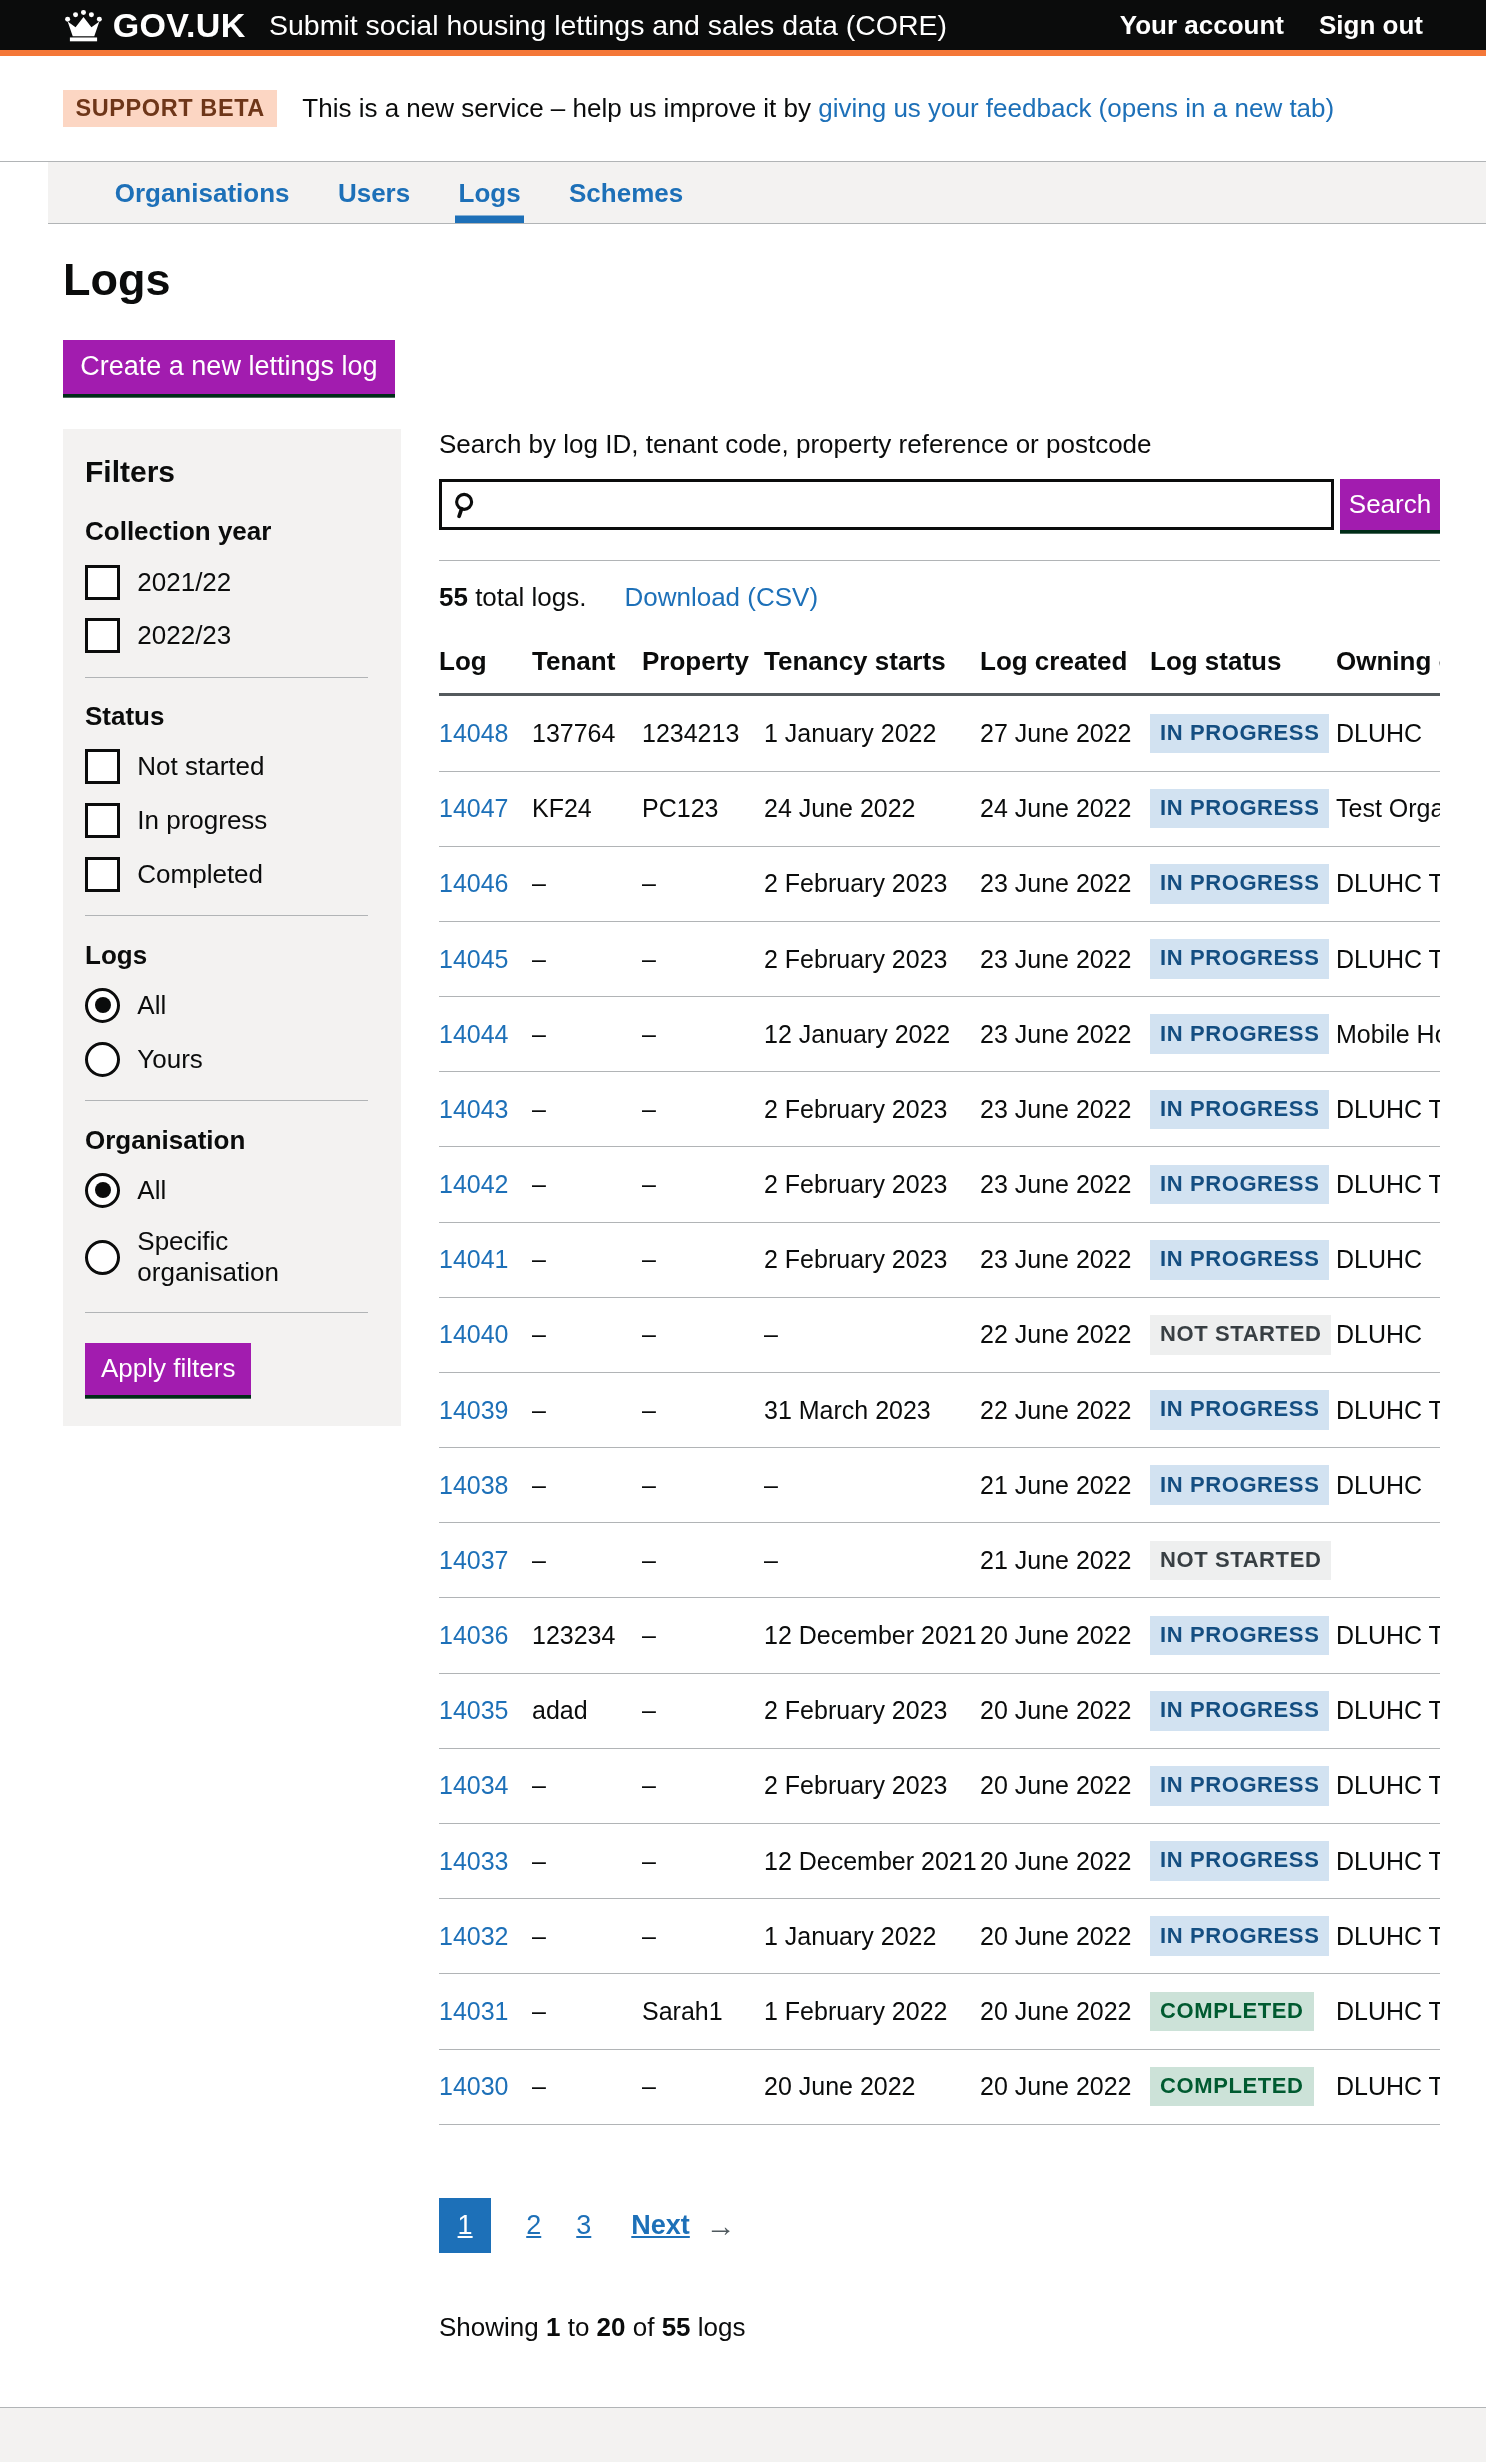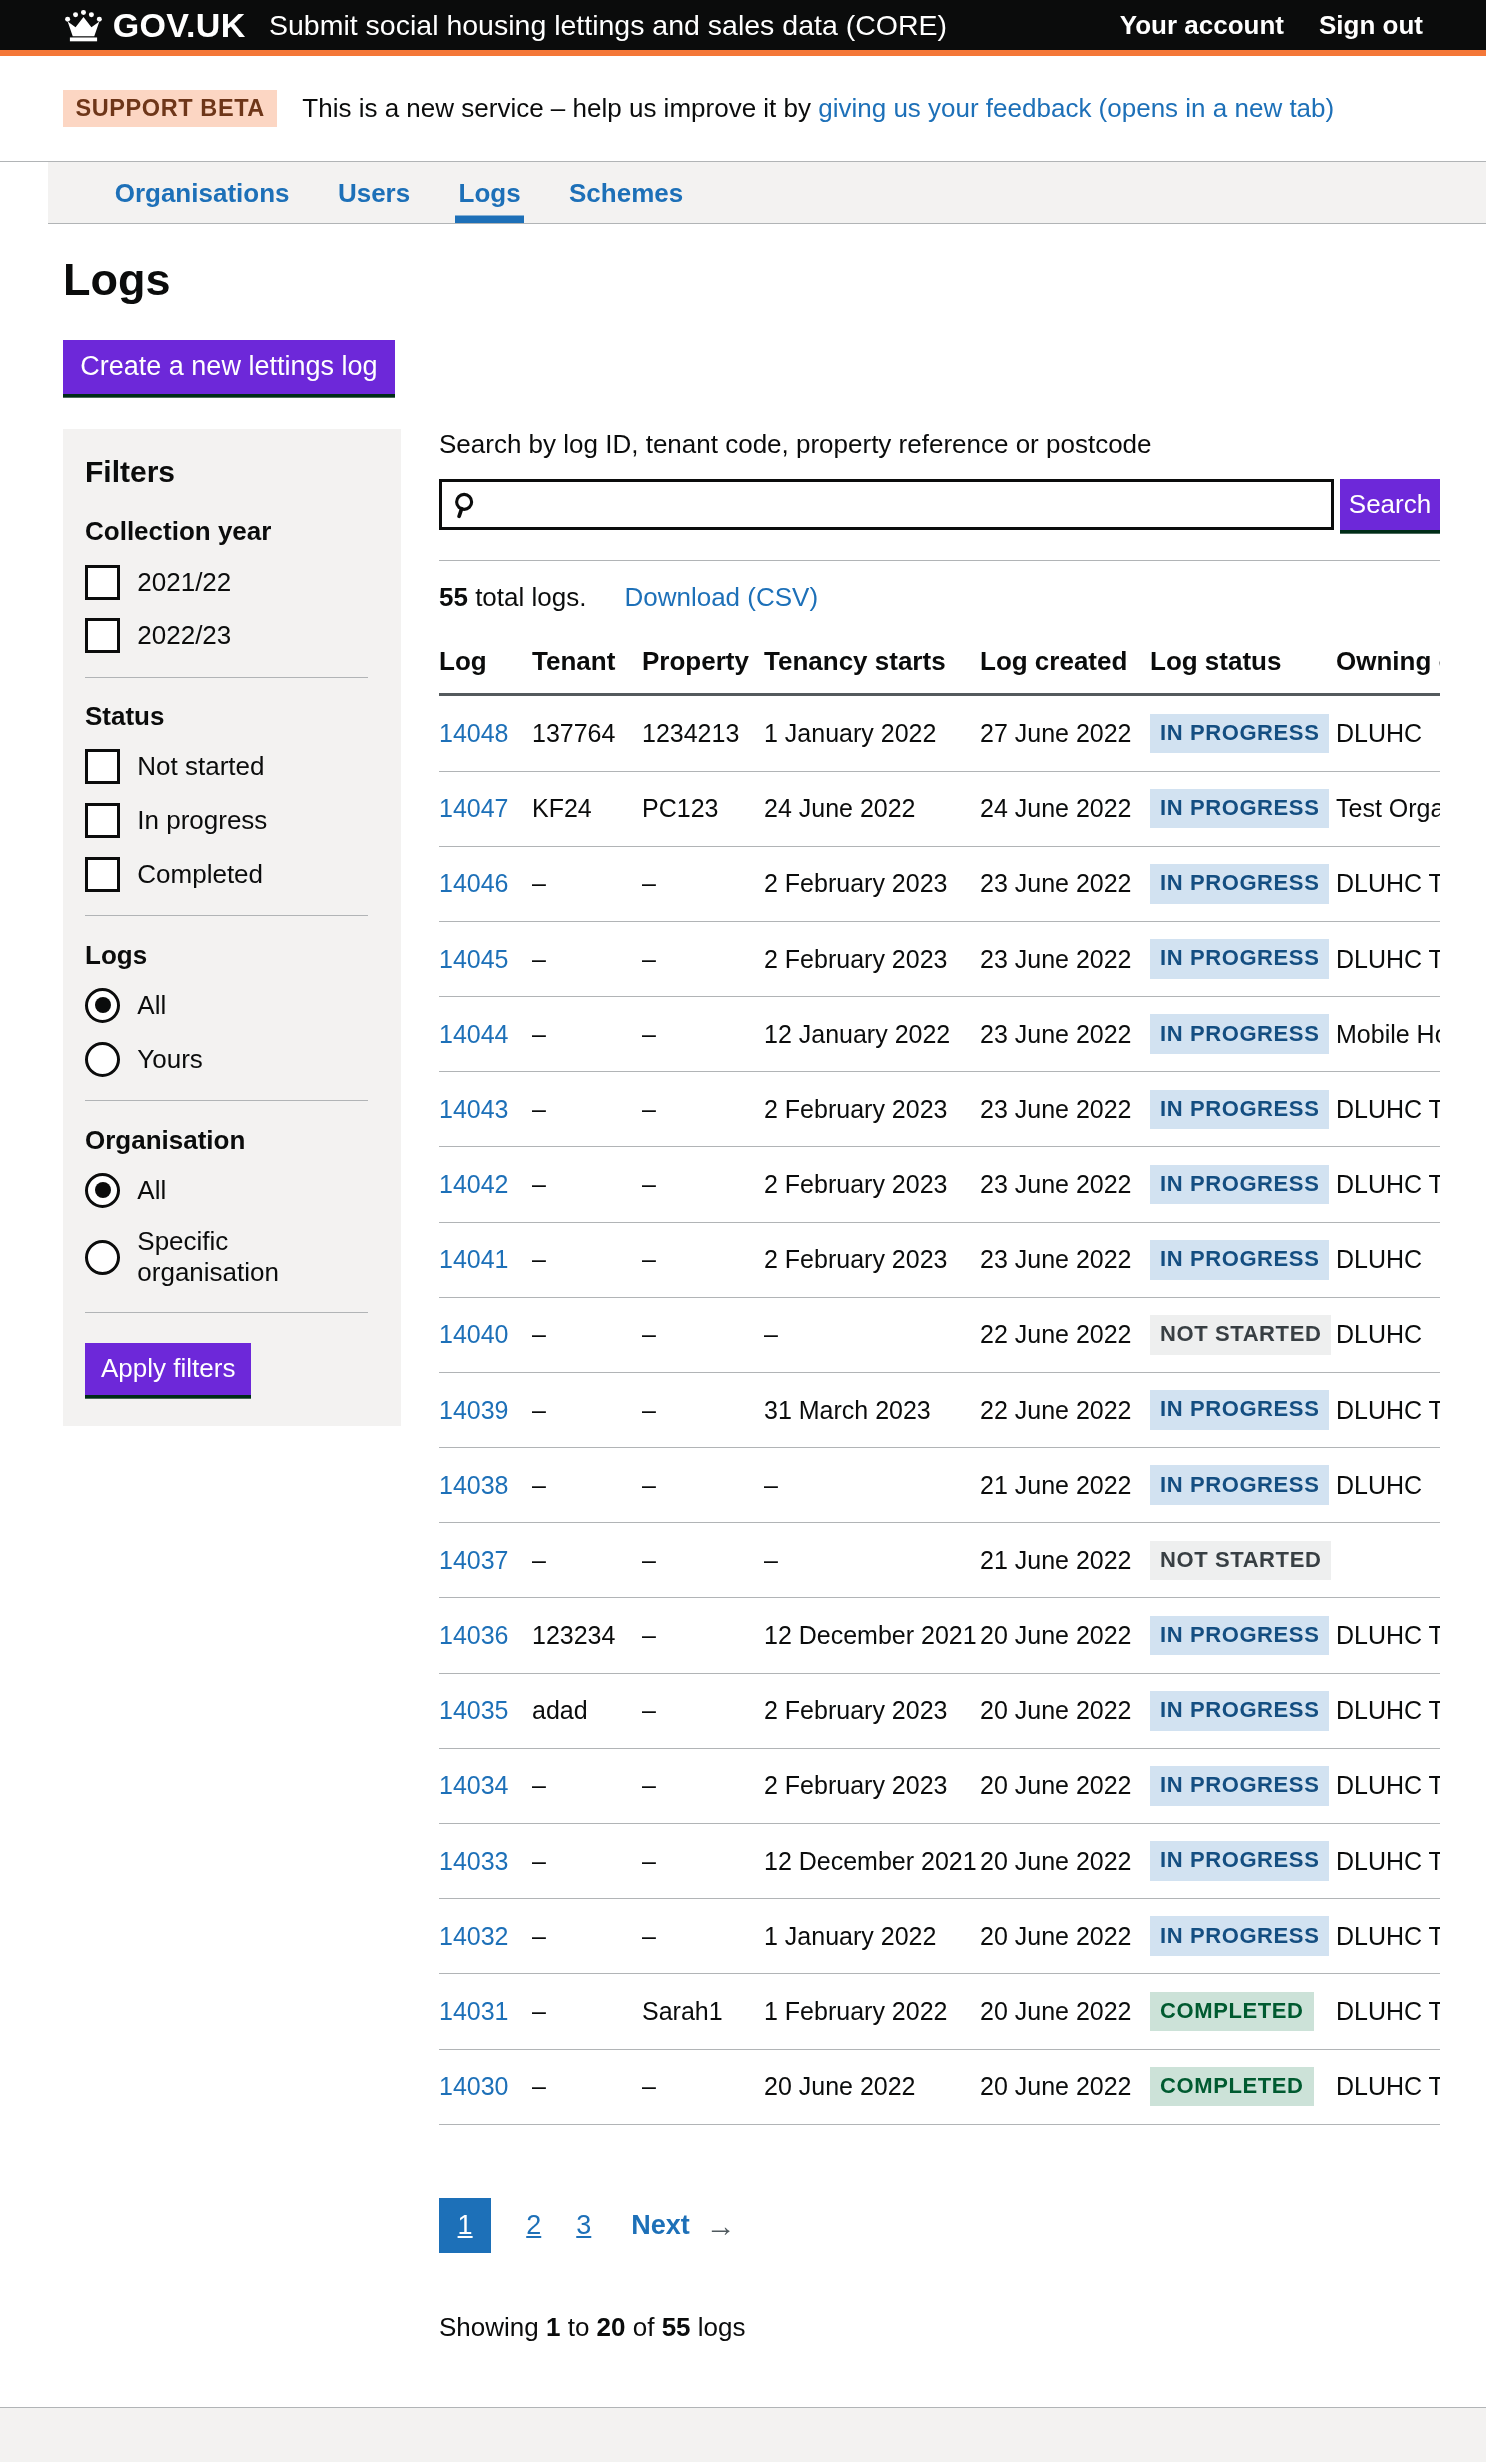--- a/index.html
+++ b/index.html
@@ -60,21 +60,21 @@
     color:#1d70b8; font-size:26px; font-weight:bold; text-decoration:none;
     padding: 16px 3.7px 13.6px;
     white-space:nowrap;
   }
   .nav-item.active { box-shadow: inset 0 -7.4px 0 #1d70b8; }
 
   
   .main { padding: 0 46px 0 63px; }
   .page-title { font-size:45px; font-weight:bold; margin:32px 0 0; line-height:1.05; }
   .btn {
-    display:inline-block; background:#6d28d9; color:#fff; border:none;
+    display:inline-block; background:#a21caf; color:#fff; border:none;
     box-shadow: 0 3.7px 0 #002d18; text-align:center; cursor:pointer;
     font-family:"Liberation Sans", sans-serif;
   }
   .create-btn { font-size:27px; padding: 11px 17.3px 12.4px; margin-top:37px; }
 
   .content-row { display:flex; margin-top:35px; align-items:flex-start; }
 
   
   .filters {
     width:338px; flex:0 0 338px;
@@ -495,21 +495,21 @@
               <td><span class="tag tag--green">COMPLETED</span></td>
               <td class="c-own">DLUHC Tes</td>
             </tr>
         </tbody>
       </table>
 
       <div class="pagination">
         <span class="page-current">1</span>
         <a class="page-link" style="text-decoration:underline;">2</a>
         <a class="page-link" style="text-decoration:underline;">3</a>
-        <a class="next-link" style="">Next</a>
+        <a class="next-link" style="text-decoration:underline;">Next</a>
         <span class="next-arrow">→</span>
       </div>
 
       <div class="showing-line">
         <span>Showing </span><b>1</b><span> to </span><b>20</b><span> of </span><b>55</b><span> logs</span>
       </div>
 
     </section>
   </div>
 </main>

